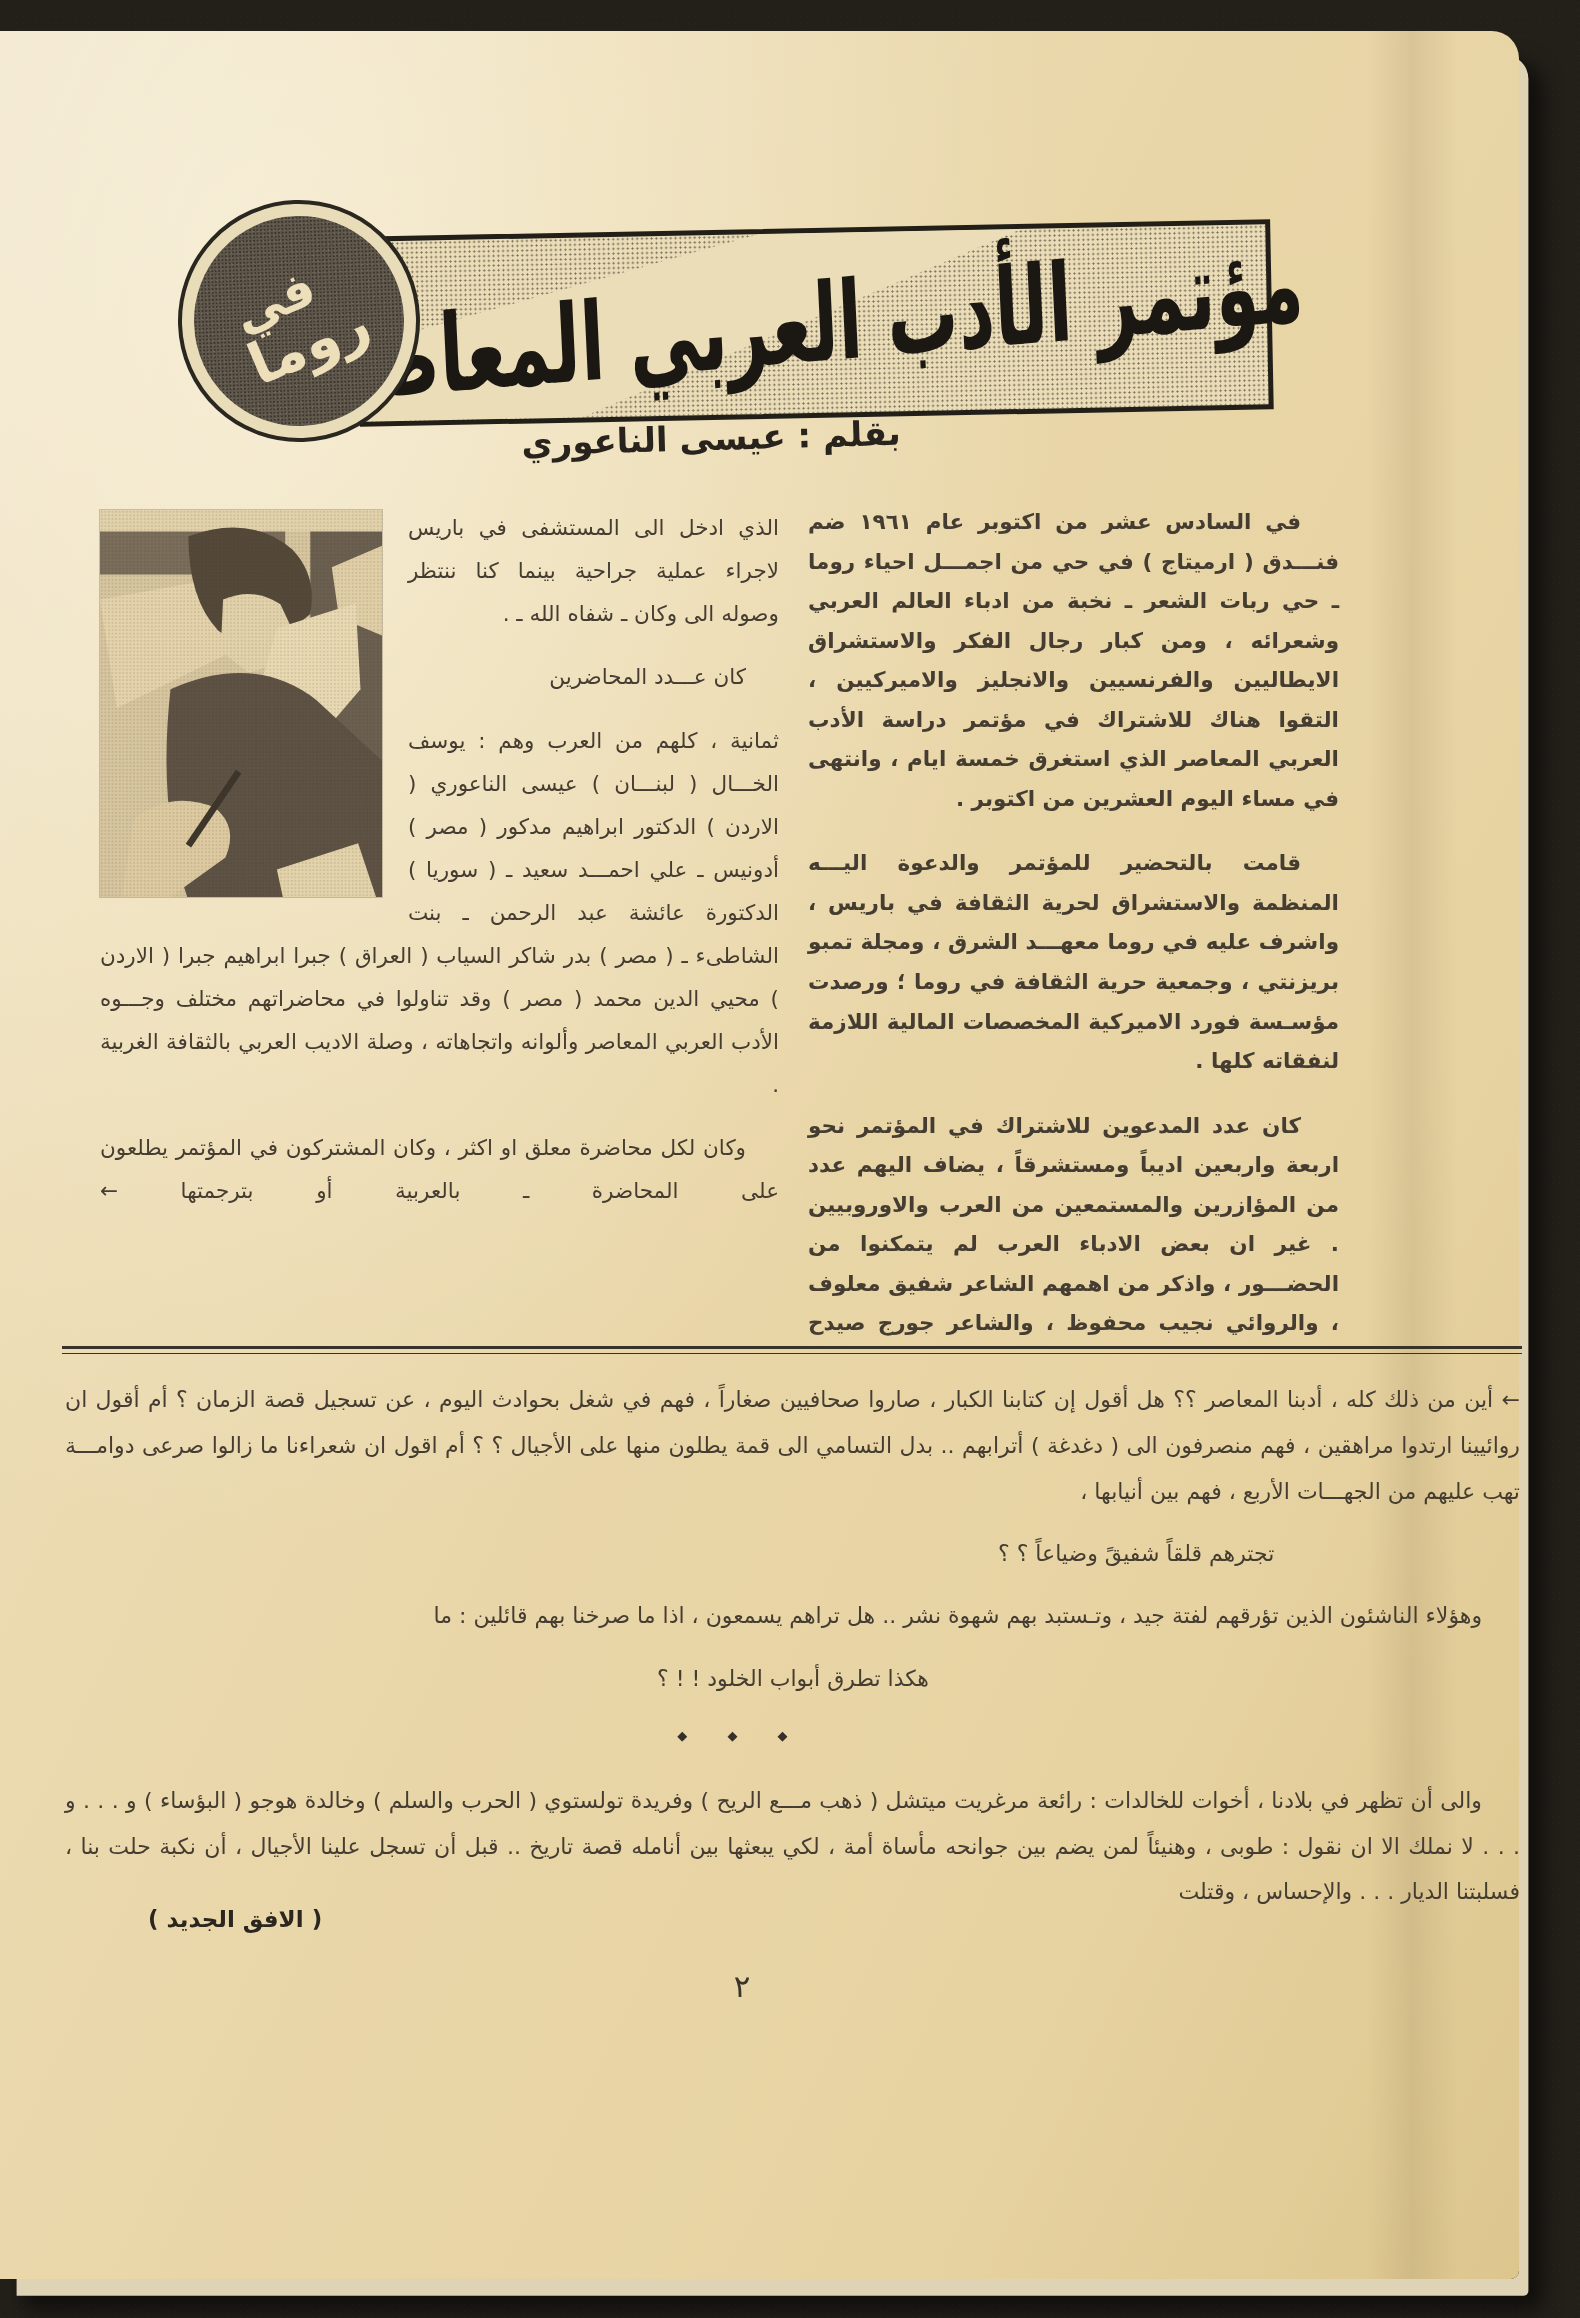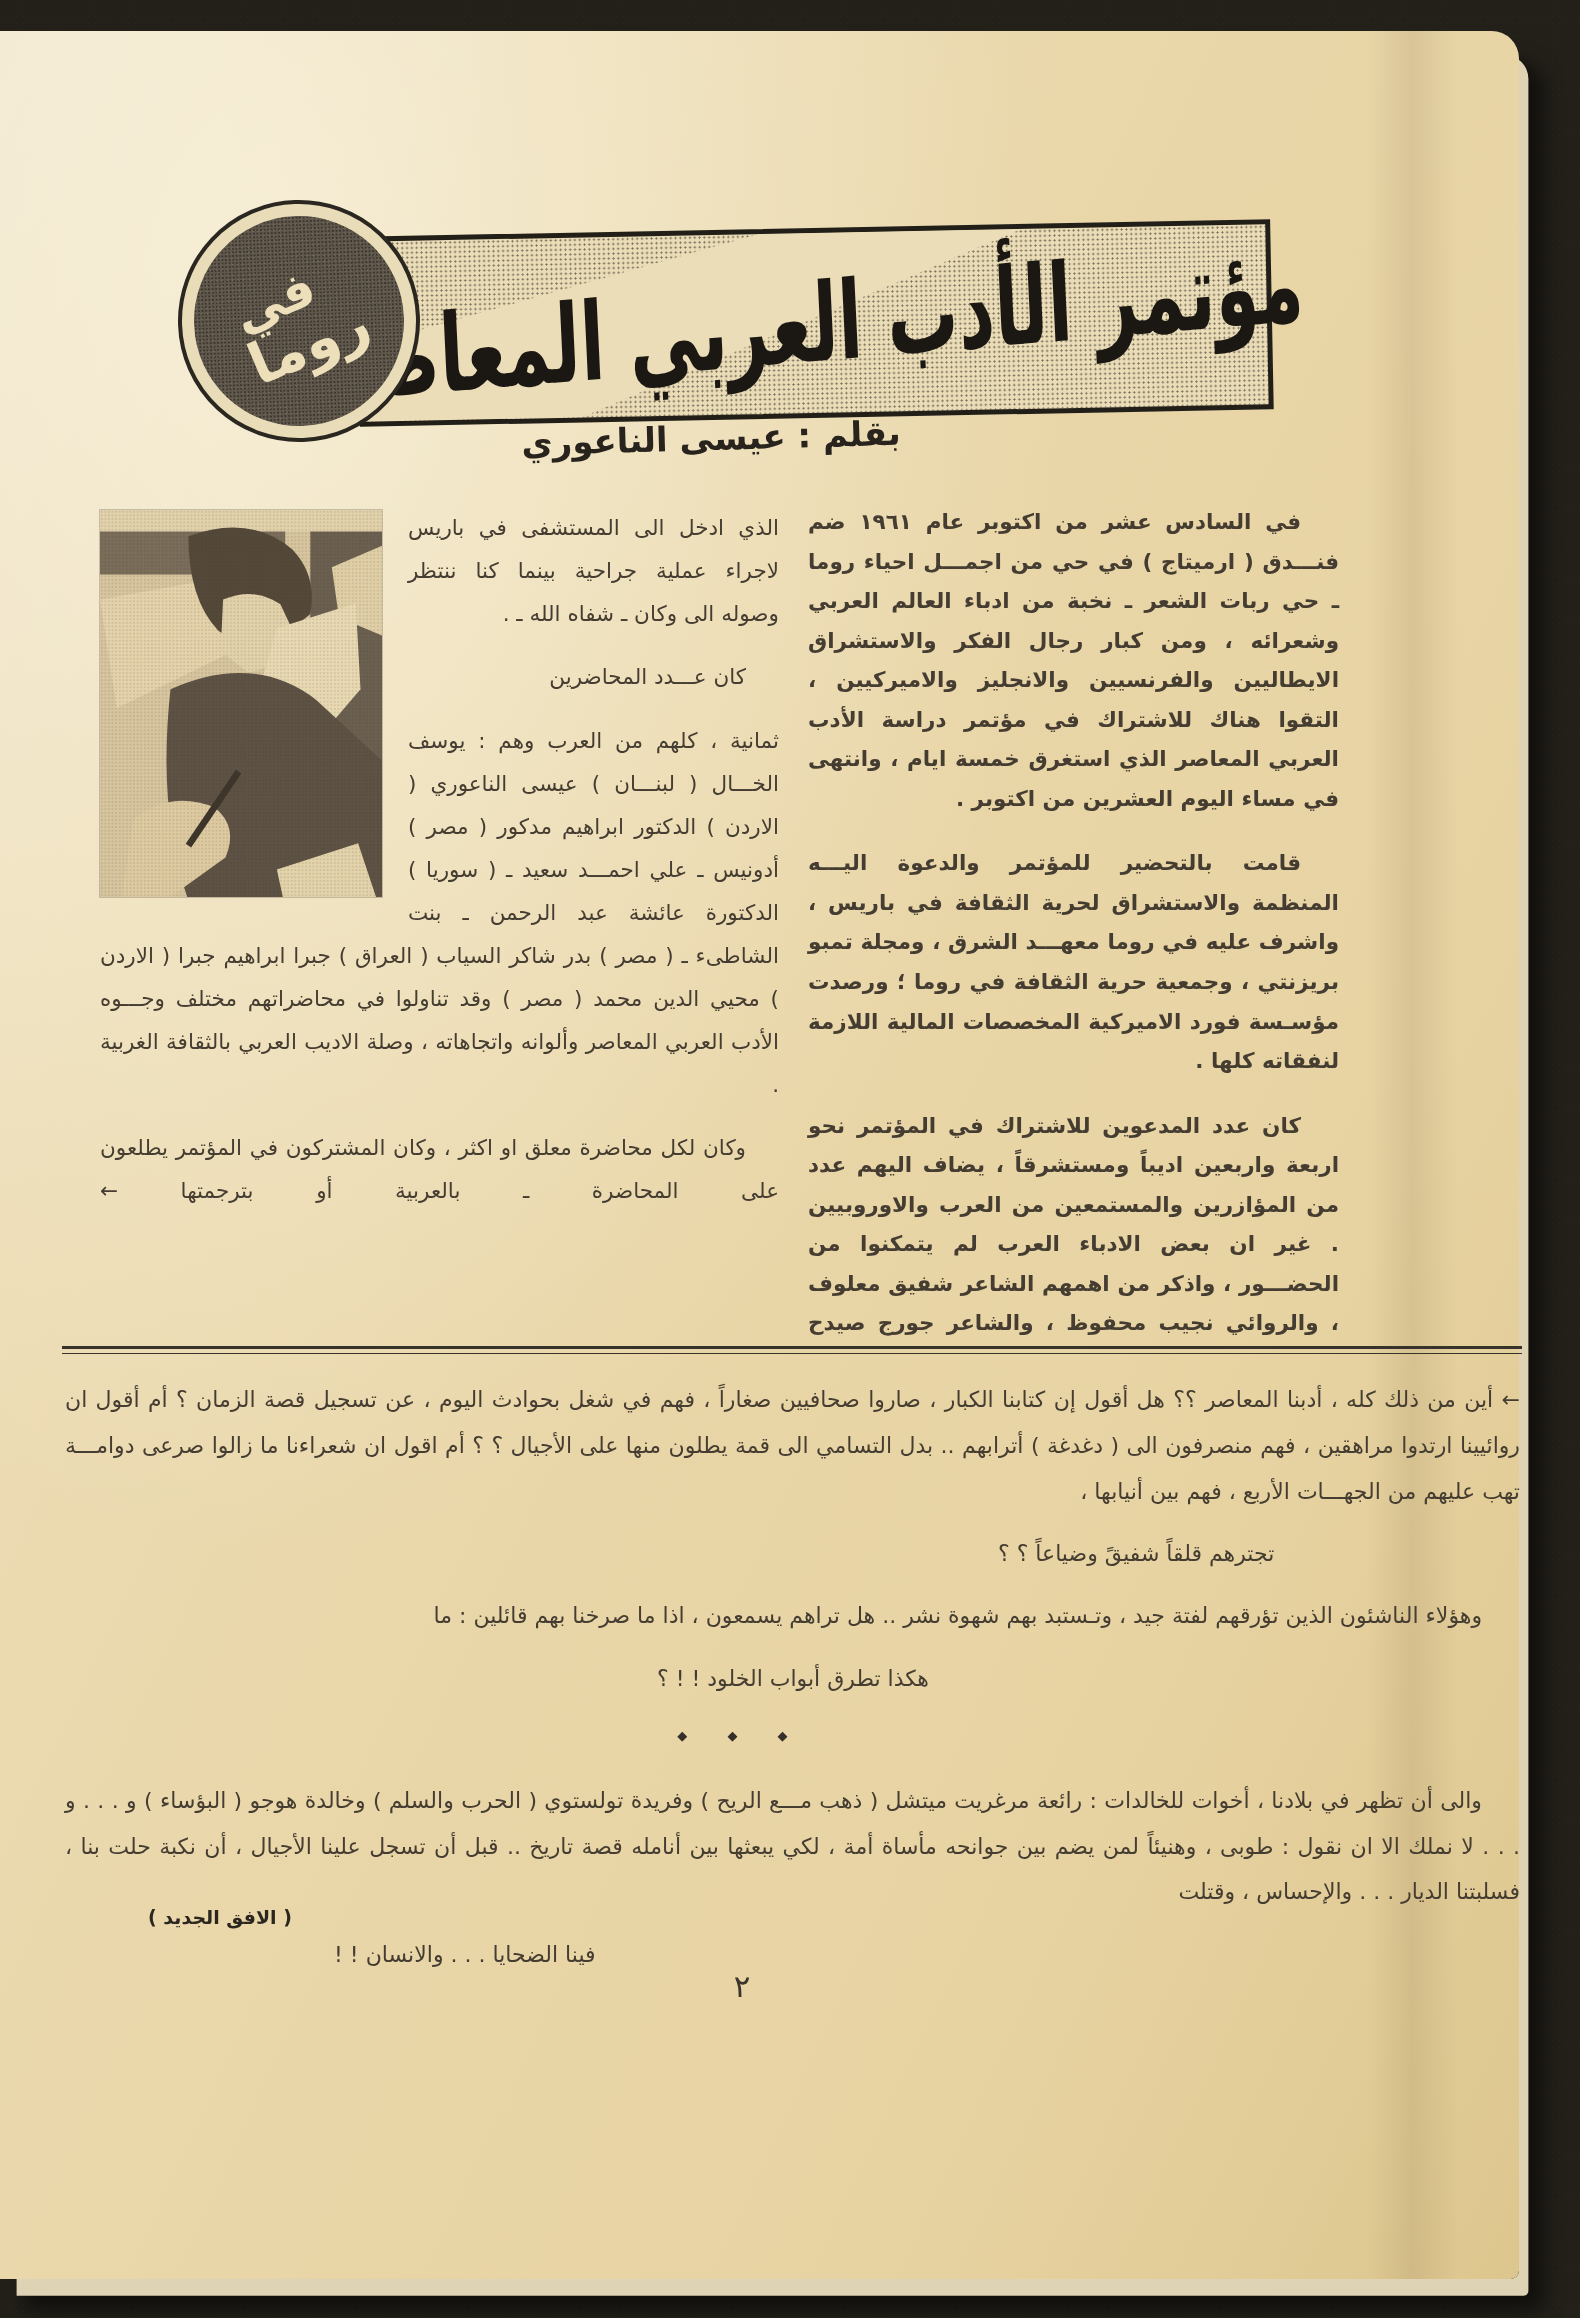--- a/index.html
+++ b/index.html
@@ -88,21 +88,21 @@
   .footer p.indent{text-indent:38px;}
   .tail{text-align:left;}
   .tail-1{padding-left:933px;margin-top:-3.6px;}
   .tail-2{padding-left:592px;margin-top:-3.6px;}
   .tail-3{padding-left:269px;margin-top:-3.6px;}
   .ornament{
     text-align:center;font-size:13px;letter-spacing:18px;color:#35302a;
     margin:20.3px 0 29px 0;transform:translateX(-51px);
   }
   .signature{
-    position:absolute;left:148px;top:1875px;font-size:19px;font-weight:bold;color:#2b271f;
+    position:absolute;left:148px;top:1875px;font-size:23px;font-weight:bold;color:#2b271f;
     direction:rtl;
   }
   .page-number{
     position:absolute;left:676px;top:1937px;width:132px;text-align:center;
     font-size:31px;color:#3a342b;
   }
 </style>
 </head>
 <body>
 
@@ -161,21 +161,20 @@
 
     <div class="divider"></div>
 
     <div class="footer" dir="rtl">
       <p>← أين من ذلك كله ، أدبنا المعاصر ؟؟ هل أقول إن كتابنا الكبار ، صاروا صحافيين صغاراً ، فهم في شغل بحوادث اليوم ، عن تسجيل قصة الزمان ؟ أم أقول ان روائيينا ارتدوا مراهقين ، فهم منصرفون الى ( دغدغة ) أترابهم .. بدل التسامي الى قمة يطلون منها على الأجيال ؟ ؟ أم اقول ان شعراءنا ما زالوا صرعى دوامـــة تهب عليهم من الجهـــات الأربع ، فهم بين أنيابها ،</p>
       <p class="tail tail-1">تجترهم قلقاً شفيقً وضياعاً ؟ ؟</p>
       <p class="indent">وهؤلاء الناشئون الذين تؤرقهم لفتة جيد ، وتـستبد بهم شهوة نشر .. هل تراهم يسمعون ، اذا ما صرخنا بهم قائلين : ما</p>
       <p class="tail tail-2">هكذا تطرق أبواب الخلود ! ! ؟</p>
       <div class="ornament">◆ ◆ ◆</div>
       <p class="indent">والى أن تظهر في بلادنا ، أخوات للخالدات : رائعة مرغريت ميتشل ( ذهب مـــع الريح ) وفريدة تولستوي ( الحرب والسلم ) وخالدة هوجو ( البؤساء ) و . . . و . . . لا نملك الا ان نقول : طوبى ، وهنيئاً لمن يضم بين جوانحه مأساة أمة ، لكي يبعثها بين أنامله قصة تاريخ .. قبل أن تسجل علينا الأجيال ، أن نكبة حلت بنا ، فسلبتنا الديار . . . والإحساس ، وقتلت</p>
-      <p class="tail tail-3">فينا الضحايا . . . والانسان ! !</p>
     </div>
 
     <div class="signature">( الافق الجديد )</div>
 
     <div class="page-number">٢</div>
 
   </div>
 </div>
 
 

